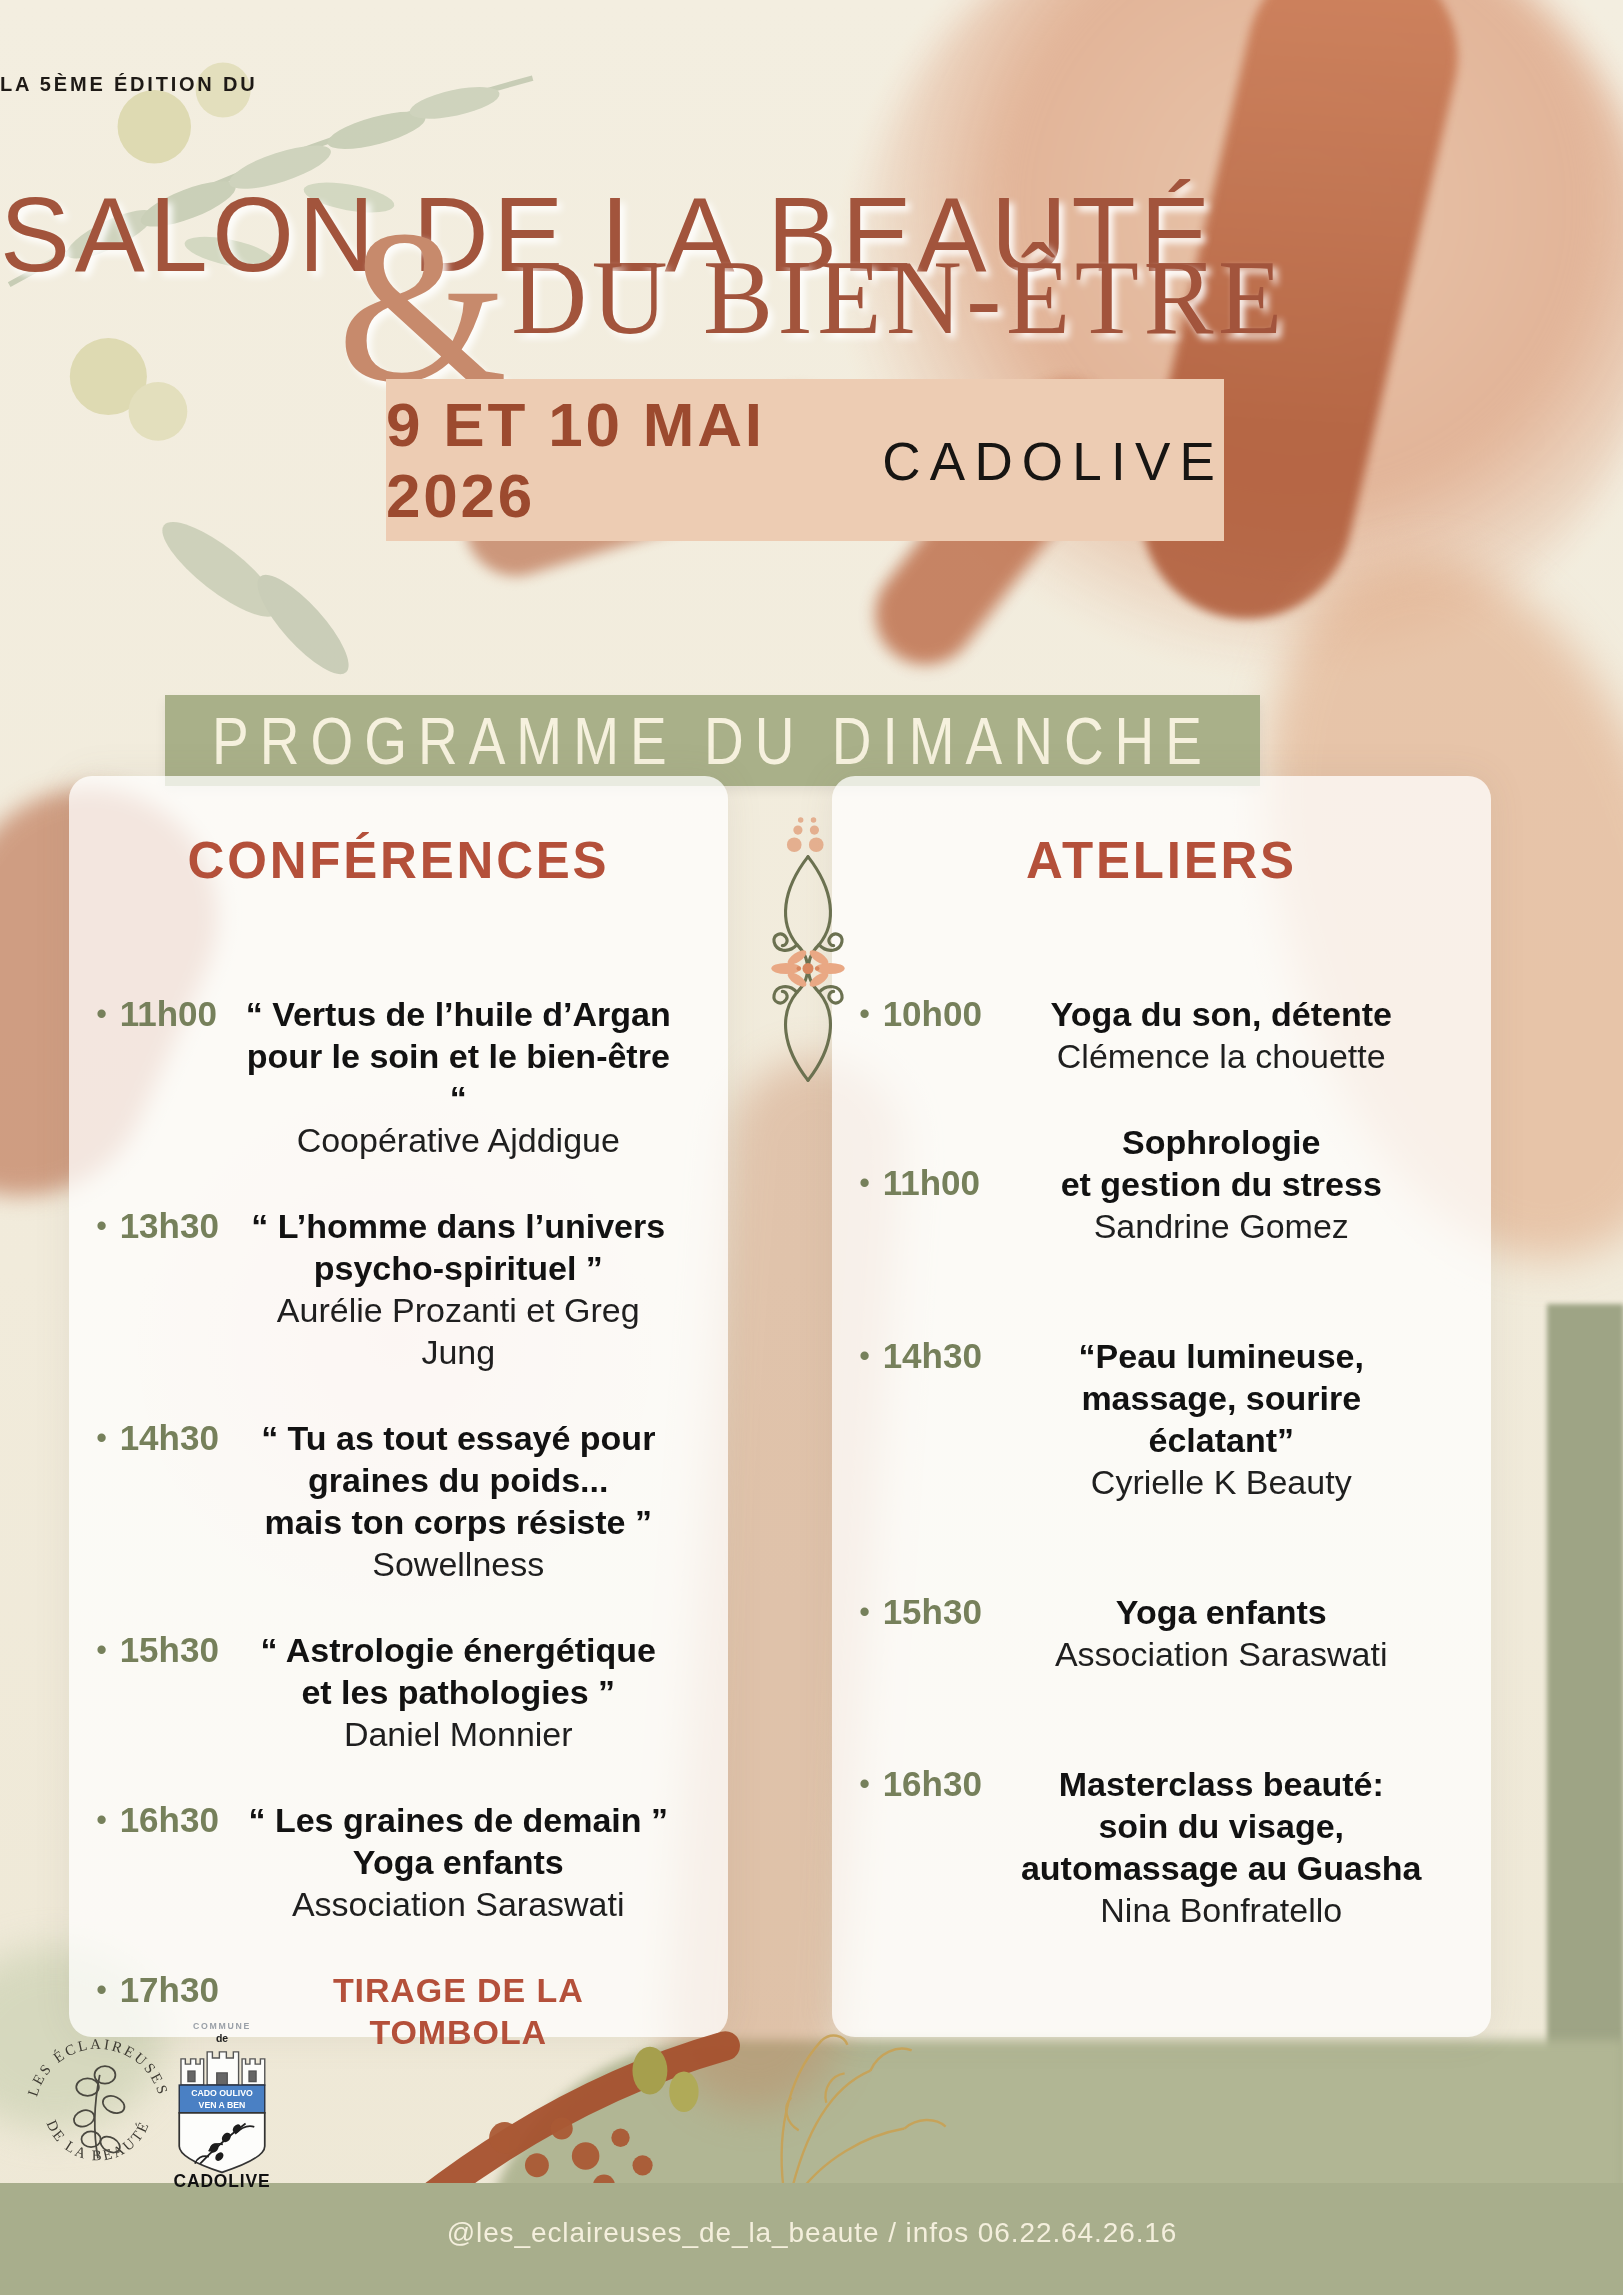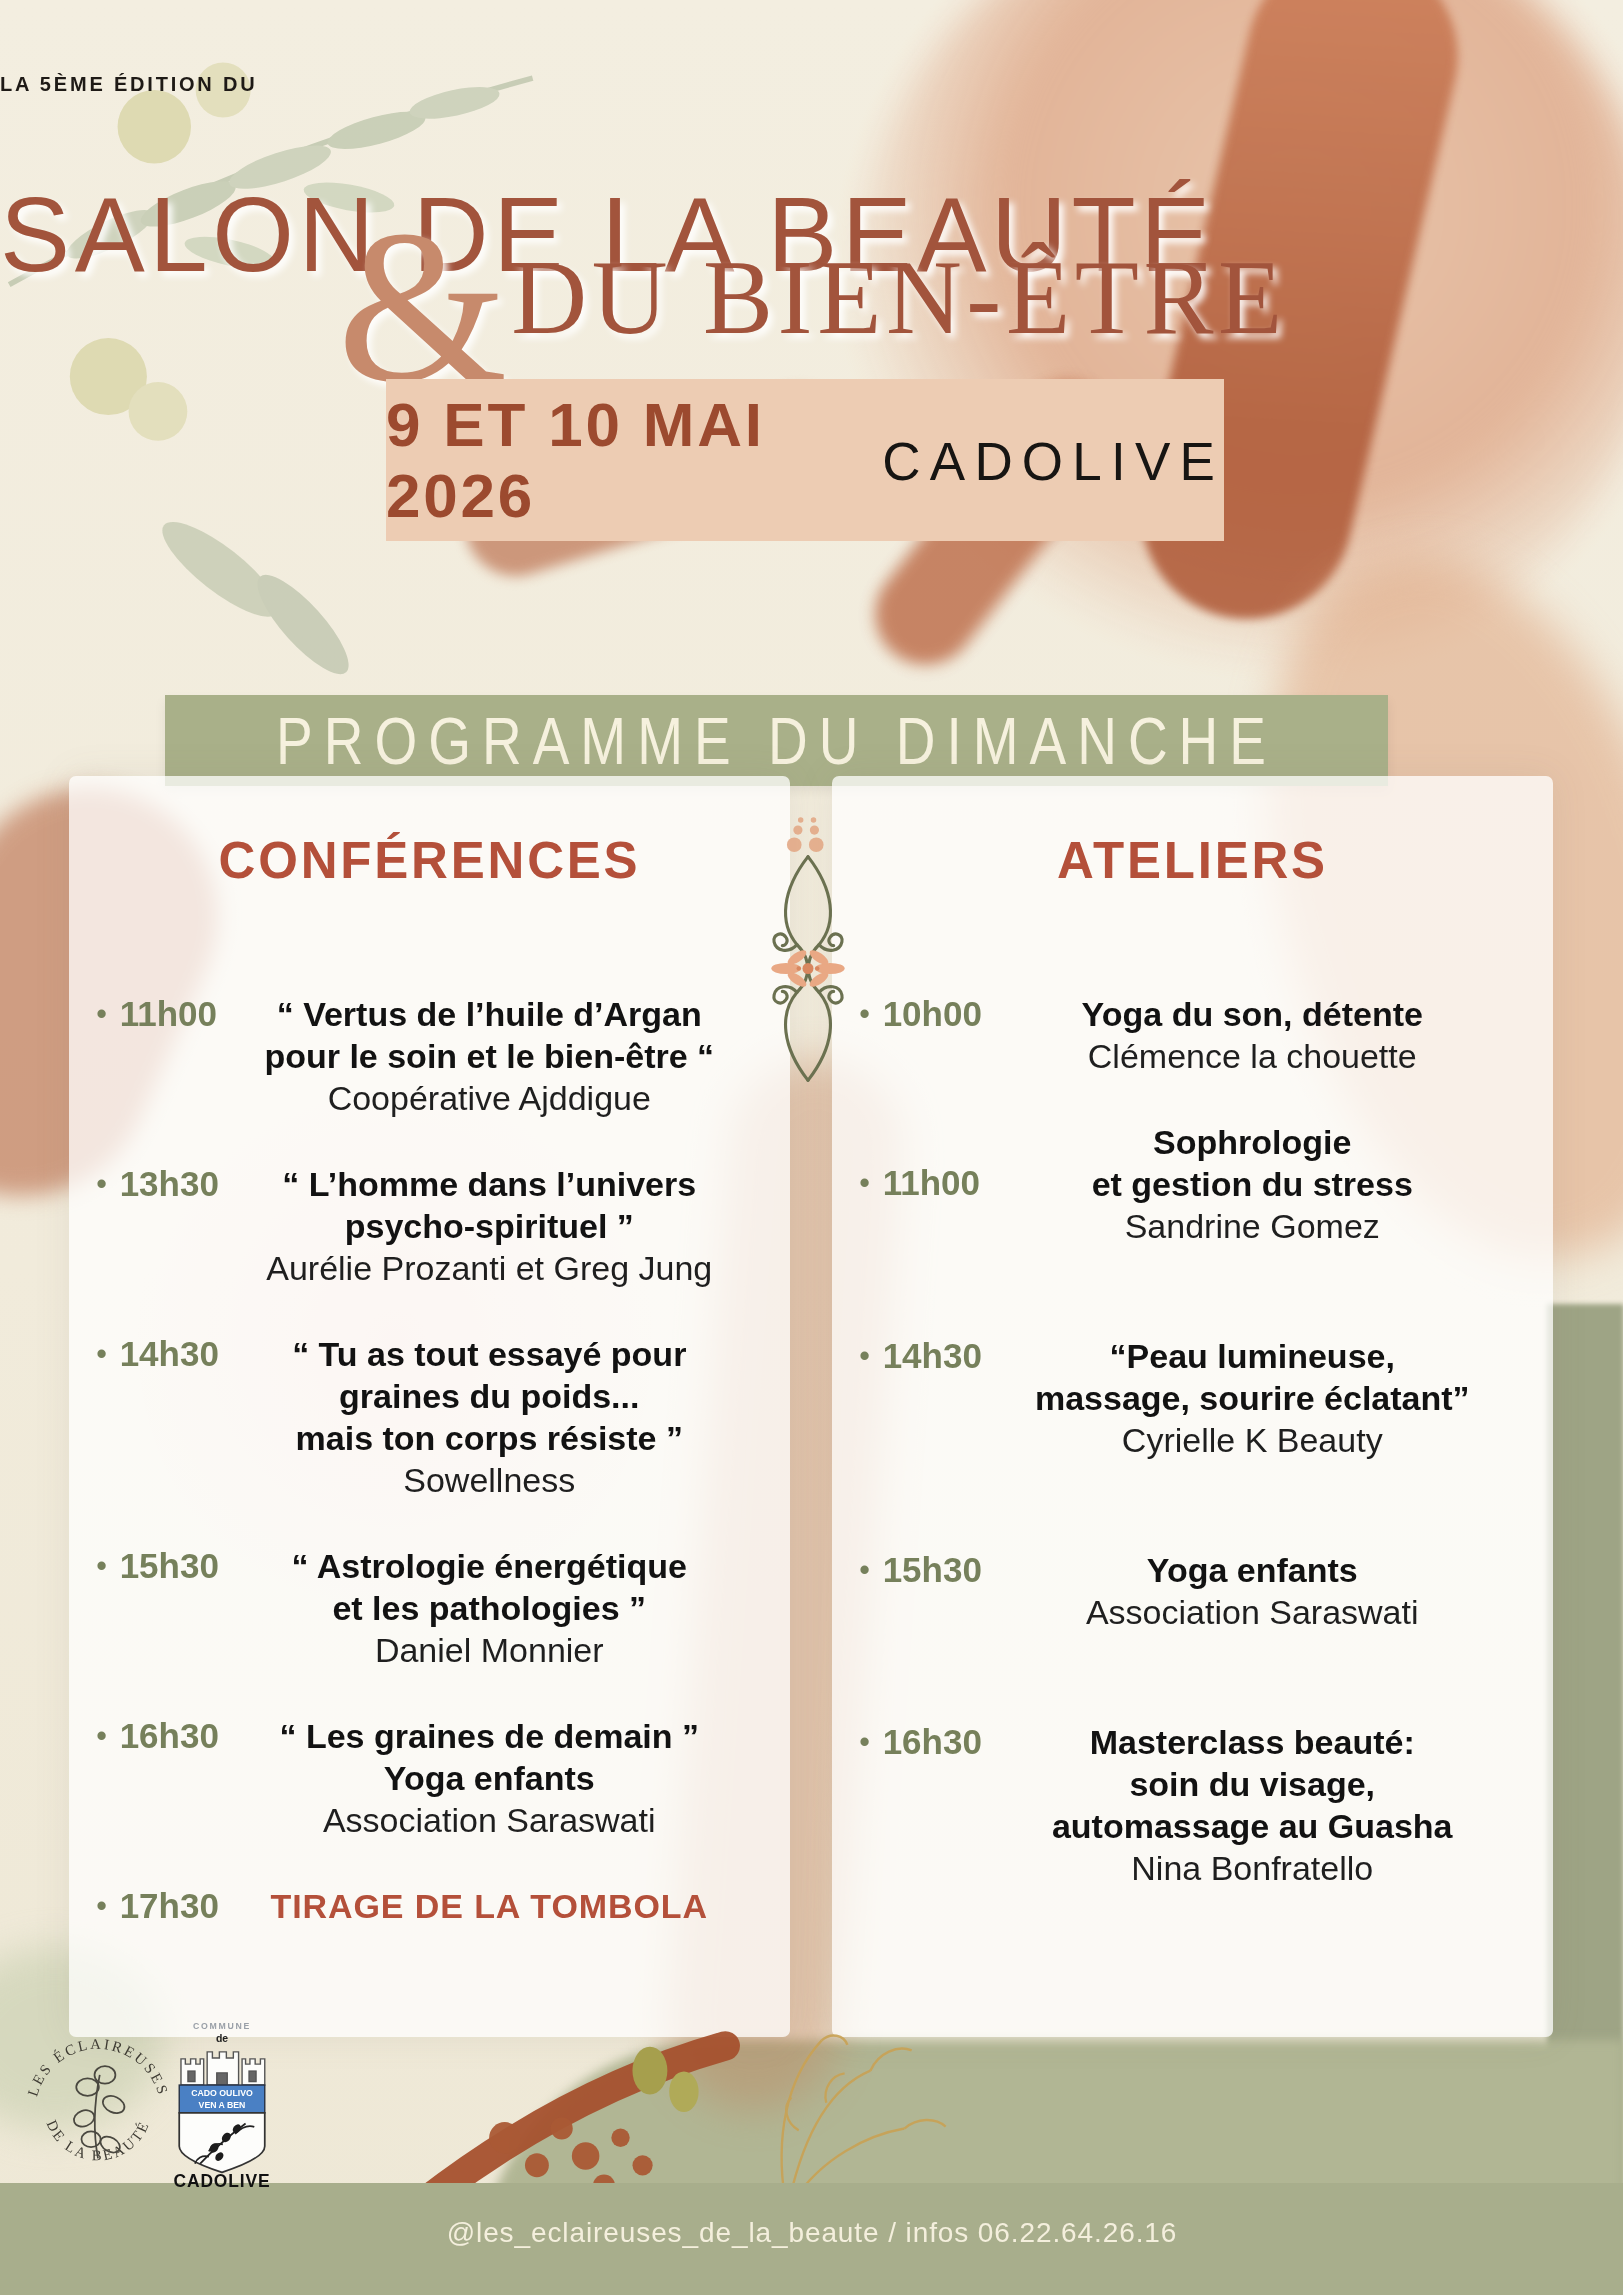--- a/index.html
+++ b/index.html
@@ -44,28 +44,28 @@
     display:flex;justify-content:center;align-items:flex-start;}
   .amp{font-family:"Liberation Serif",serif;font-size:219px;line-height:.85;color:#c78a6c;
     margin-right:3.7px;text-shadow:4.6px 4.6px 7.3px rgba(255,255,255,.9);}
   .title2{font-family:"Liberation Serif",serif;font-size:105px;letter-spacing:4.6px;color:#a2543c;
     margin-top:24px;text-shadow:4.6px 4.6px 7.3px rgba(255,255,255,.95);}
   .date-band{position:absolute;z-index:2;left:386px;top:379px;width:838px;height:162px;
     background:#edccb3;display:flex;flex-direction:row;align-items:center;justify-content:center;}
   .date-line{font-size:62px;font-weight:800;letter-spacing:2.8px;color:#9c4a2f;}
   .city-line{font-size:53px;font-weight:300;letter-spacing:9.2px;color:#171513;margin-top:3.7px;}
   
-  .banner{position:absolute;z-index:2;left:165px;top:695px;width:1223px;height:91px;
+  .banner{position:absolute;z-index:2;left:165px;top:695px;width:1095px;height:91px;
     background:#a9b089;display:flex;align-items:center;justify-content:center;
     box-shadow:0 4.6px 11px rgba(0,0,0,.07);}
   .banner span{display:inline-block;font-size:55px;font-weight:300;letter-spacing:11px;
     color:#f6f1de;transform:scaleY(1.22);}
   
-  .card{position:absolute;z-index:2;top:776px;width:721px;height:1261px;
-    background:rgba(255,255,255,.74);border-radius:7px;box-shadow:0 0 37px rgba(120,110,90,.10);}
+  .card{position:absolute;z-index:2;top:776px;width:659px;height:1261px;
+    background:rgba(255,255,255,.74);border-radius:23px;box-shadow:0 0 37px rgba(120,110,90,.10);}
   .card.left{left:69px;}
   .card.right{left:832px;}
   .col-head{margin:55px 9.2px 0;text-align:center;font-size:51px;font-weight:800;
     letter-spacing:2.8px;color:#b4503a;}
   .items{margin-top:103px;display:flex;flex-direction:column;gap:44px;justify-content:center;}
   .item{display:flex;align-items:flex-start;padding-left:27.5px;padding-right:55px;}
   .time{flex:0 0 147px;font-size:35px;line-height:42px;font-weight:700;color:#76805b;white-space:nowrap;}
   .time::before{content:"•";margin-right:13px;font-size:29px;position:relative;top:-1.8px;}
   .body{flex:1;text-align:center;}
   .ititle{font-size:34px;line-height:42px;font-weight:700;color:#121212;white-space:pre-line;}

